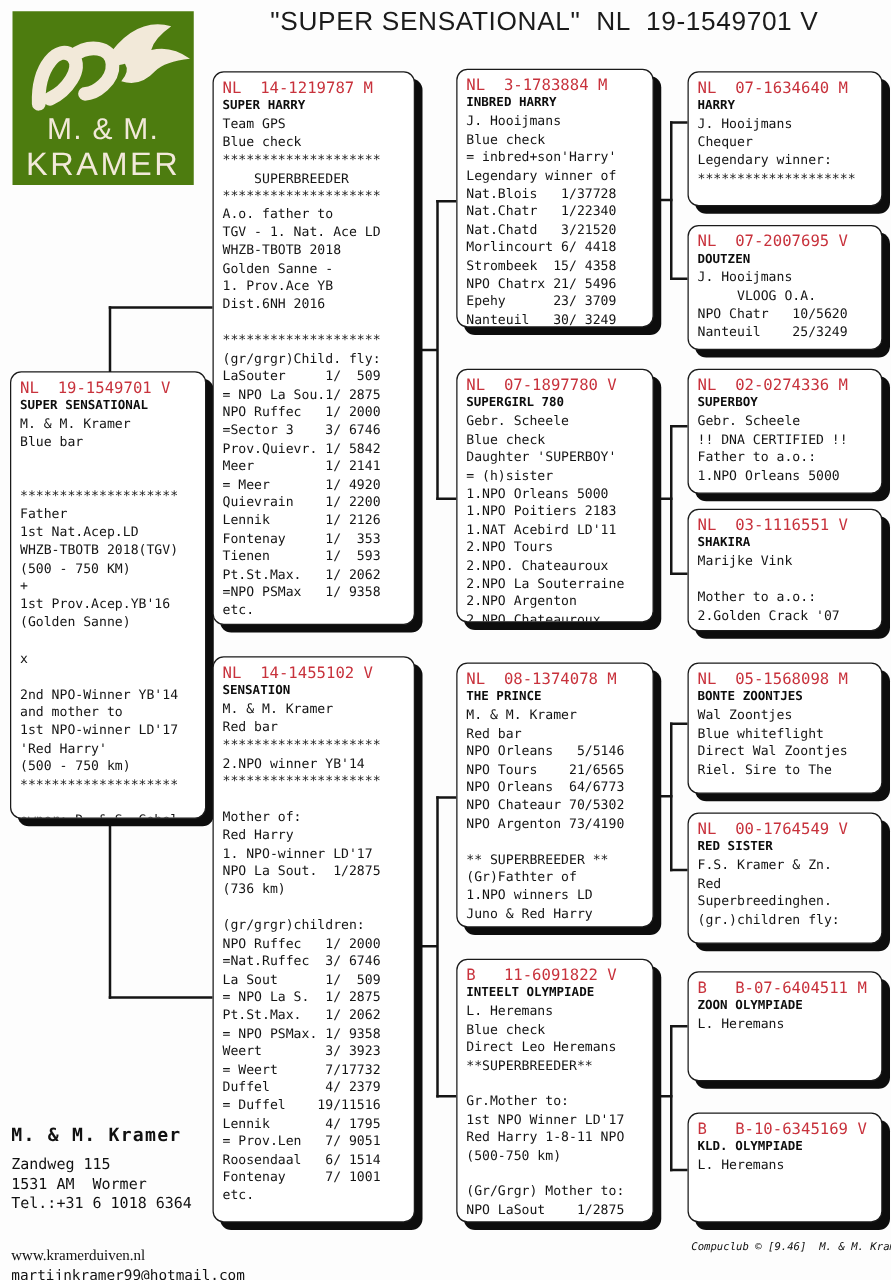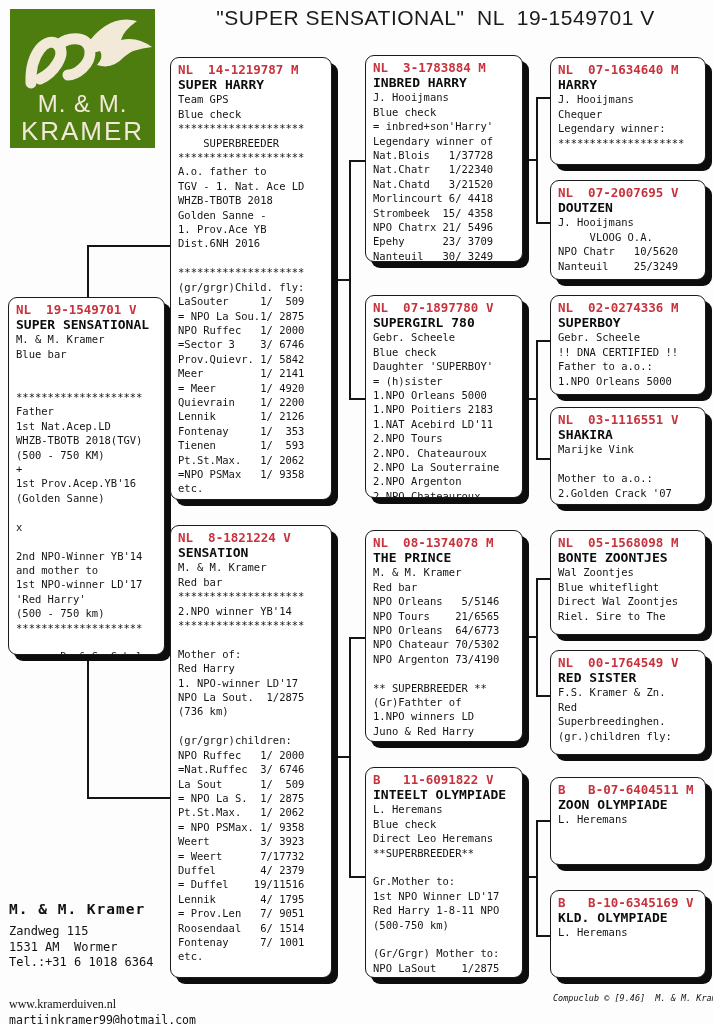--- a/index.html
+++ b/index.html
@@ -17,22 +17,22 @@
     background:#4d7c0f; color:#f2e9d9; text-align:center; box-sizing:border-box;
   }
   .logo svg { display:block; margin:0 auto; }
   .logo-line1 { font-family:"Liberation Sans", sans-serif; font-size:24px; line-height:26px; letter-spacing:1px; }
   .logo-line2 { font-family:"Liberation Sans", sans-serif; font-size:26px; line-height:28px; letter-spacing:2px; }
   .box {
     position:absolute; background:#ffffff; border:1.5px solid #1a1a1a;
     border-radius:9px; box-shadow:6px 6px 0 #0d0d0d;
     padding:4px 4px 0 7px; box-sizing:border-box; overflow:hidden;
   }
-  .ring { font-size:12.5px; font-weight:bold; color:#c8323c; white-space:pre; line-height:16px; }
-  .bird-name { font-size:13px; font-weight:bold; color:#0d0d0d; white-space:pre; line-height:14.4px; }
+  .ring { font-size:12.5px; font-weight:normal; color:#c8323c; white-space:pre; line-height:16px; }
+  .bird-name { font-size:10px; font-weight:bold; color:#0d0d0d; white-space:pre; line-height:14.4px; }
   .box-body { font-size:10.5px; color:#141414; white-space:pre; line-height:14.4px; }
   .line { position:absolute; background:#151515; }
   .footer-name { position:absolute; left:9px; top:901px; font-size:14.5px; font-weight:bold; letter-spacing:1px; }
   .footer-lines { position:absolute; left:9px; top:924px; font-size:12px; line-height:15.5px; white-space:pre; }
   .footer-email { position:absolute; left:9px; top:981px; font-size:11.5px;margin-top:32px; }
   .footer-web { position:absolute; left:9px; top:997px; font-size:12px;font-family:Liberation Serif, serif; }
   .credit { position:absolute; left:553px; top:993px; font-size:8.5px; font-style:italic; white-space:pre; }
 </style>
 </head>
 <body>
@@ -142,21 +142,21 @@
 = Meer       1/ 4920
 Quievrain    1/ 2200
 Lennik       1/ 2126
 Fontenay     1/  353
 Tienen       1/  593
 Pt.St.Max.   1/ 2062
 =NPO PSMax   1/ 9358
 etc.</div>
   </div>
   <div class="box" style="left:170px;top:525px;width:162px;height:453px">
-    <div class="ring">NL  8-1821224 V</div>
+    <div class="ring">NL  14-1455102 V</div>
     <div class="bird-name">SENSATION</div>
     <div class="box-body">M. &amp; M. Kramer
 Red bar
 ********************
 2.NPO winner YB'14
 ********************
 
 Mother of:
 Red Harry
 1. NPO-winner LD'17

